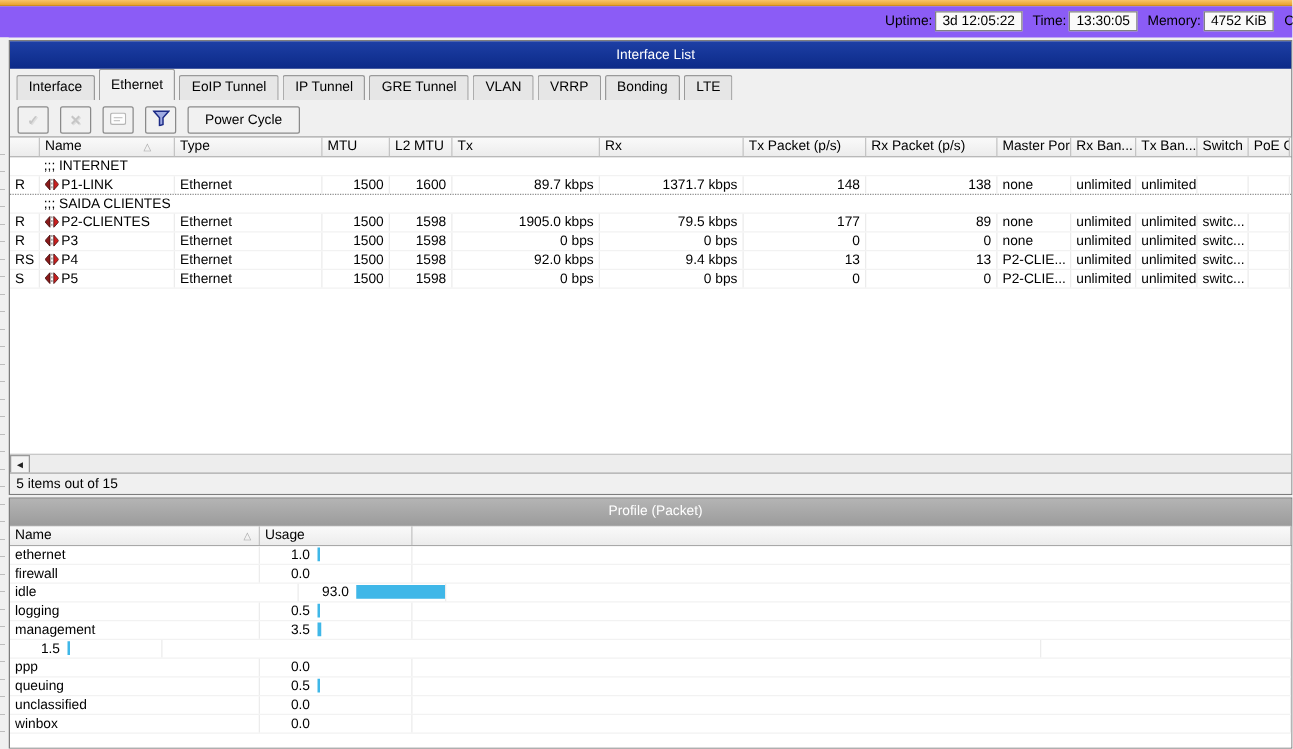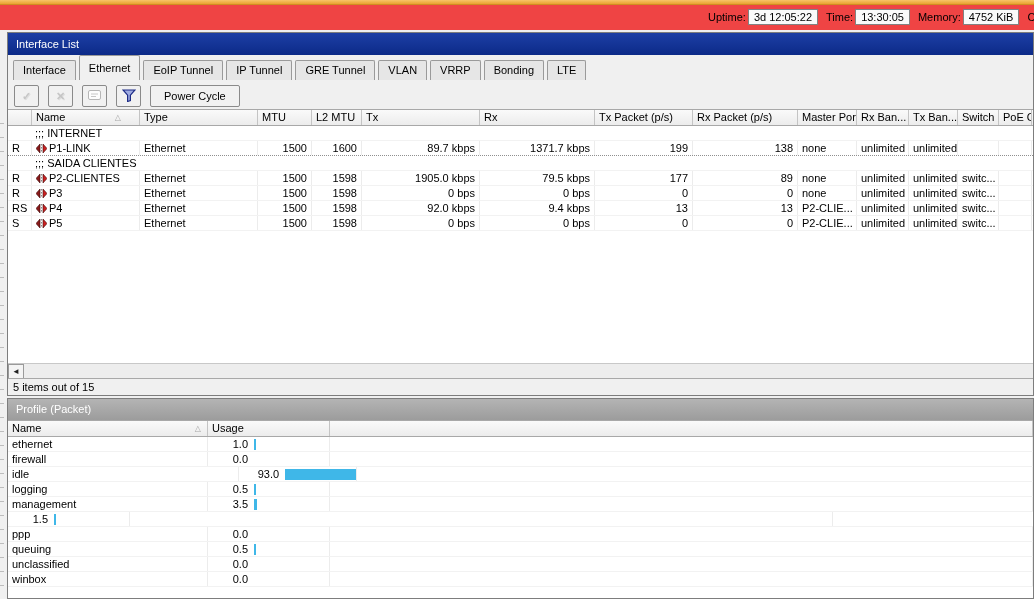--- a/index.html
+++ b/index.html
@@ -2,35 +2,35 @@
 <html><head>
 <meta charset="utf-8">
 <style>
   * { margin:0; padding:0; box-sizing:border-box; }
   html,body { width:1034px; height:599px; overflow:hidden; }
   body { font-family:"Liberation Sans", sans-serif; font-size:11px; color:#000; background:#f0f0f0; position:relative; }
 
   
   .accent { position:absolute; top:0; left:0; right:0; height:5px;
             background:linear-gradient(#f8c468,#e9a22f); border-bottom:1px solid #cf8d22; }
-  .topbar { position:absolute; top:5px; left:0; right:0; height:25px; background:#ef4444; }
+  .topbar { position:absolute; top:5px; left:0; right:0; height:25px; background:#8b5cf6; }
   .sysinfo { position:absolute; left:700px; top:4px; display:flex; align-items:center; white-space:nowrap; }
   .sysinfo .lbl { margin:0 2px 0 8px; }
   .fieldbox { border:1px solid #828282; background:#fafafa; padding:0 5px; height:16px; line-height:15px; }
 
   
   .leftstrip { position:absolute; left:0; top:30px; width:7px; bottom:0; background:#f0f0f0; }
   .leftstrip .ticks { position:absolute; left:0; top:80px; width:4px; height:510px;
      background:repeating-linear-gradient(to bottom, transparent 0 13px, #bdbdbd 13px 14px); }
 
   
   .win { position:absolute; background:#f0f0f0; border:1px solid #7d7d7d; display:flex; flex-direction:column; }
   #iface-win   { left:7px; top:32px;  width:1027px; height:364px; }
   #profile-win { left:7px; top:398px; width:1027px; height:201px; }
-  .titlebar { height:22px; line-height:22px; color:#fff; padding-left:8px; flex:0 0 auto; }
+  .titlebar { height:22px; line-height:22px; color:#fff; padding-left:8px; flex:0 0 auto;text-align:center; }
   #iface-win .titlebar   { background:linear-gradient(#1d3fa5,#0c2a88); }
   #profile-win .titlebar { height:21px; line-height:21px; background:linear-gradient(#b4b4b4,#9c9c9c); }
 
   
   .tabs { display:flex; align-items:flex-end; height:25px; padding-left:5px; flex:0 0 auto; position:relative; }
   .tab { height:20px; line-height:19px; padding:0 9px; background:#e6e6e6; border:1px solid #9a9a9a;
          border-bottom:none; margin-right:3px; border-radius:2px 2px 0 0; cursor:default; }
   .tab.active { height:25px; line-height:24px; background:#f0f0f0; position:relative; z-index:2; }
 
   
@@ -184,21 +184,21 @@
         <div class="cell" style="width: 108px;"><span class="ificon"><svg width="11" height="9" viewBox="0 0 11 9">
               <polygon points="4,0 4,9 0,4.5" fill="#8a1a1a" stroke="#3a0a0a" stroke-width="0.6"></polygon>
               <polygon points="7,0 7,9 11,4.5" fill="#cc2020" stroke="#3a0a0a" stroke-width="0.6"></polygon>
               <line x1="5.5" y1="0" x2="5.5" y2="9" stroke="#888" stroke-dasharray="1.5,1.5"></line>
             </svg></span><span>P1-LINK</span></div>
         <div class="cell" style="width: 118px;">Ethernet</div>
         <div class="cell r" style="width: 54px;">1500</div>
         <div class="cell r" style="width: 50px;">1600</div>
         <div class="cell r" style="width: 118px;">89.7 kbps</div>
         <div class="cell r" style="width: 115px;">1371.7 kbps</div>
-        <div class="cell r" style="width: 98px;">199</div>
+        <div class="cell r" style="width: 98px;">148</div>
         <div class="cell r" style="width: 105px;">138</div>
         <div class="cell" style="width: 59px;">none</div>
         <div class="cell" style="width: 52px;">unlimited</div>
         <div class="cell" style="width: 49px;">unlimited</div>
         <div class="cell" style="width: 41px;"></div>
         <div class="cell" style="width: 33px;"></div>
       </div>
       <div class="row comment">
         <div class="cell" style="width: 100%;">;;; SAIDA CLIENTES</div>
       </div>

